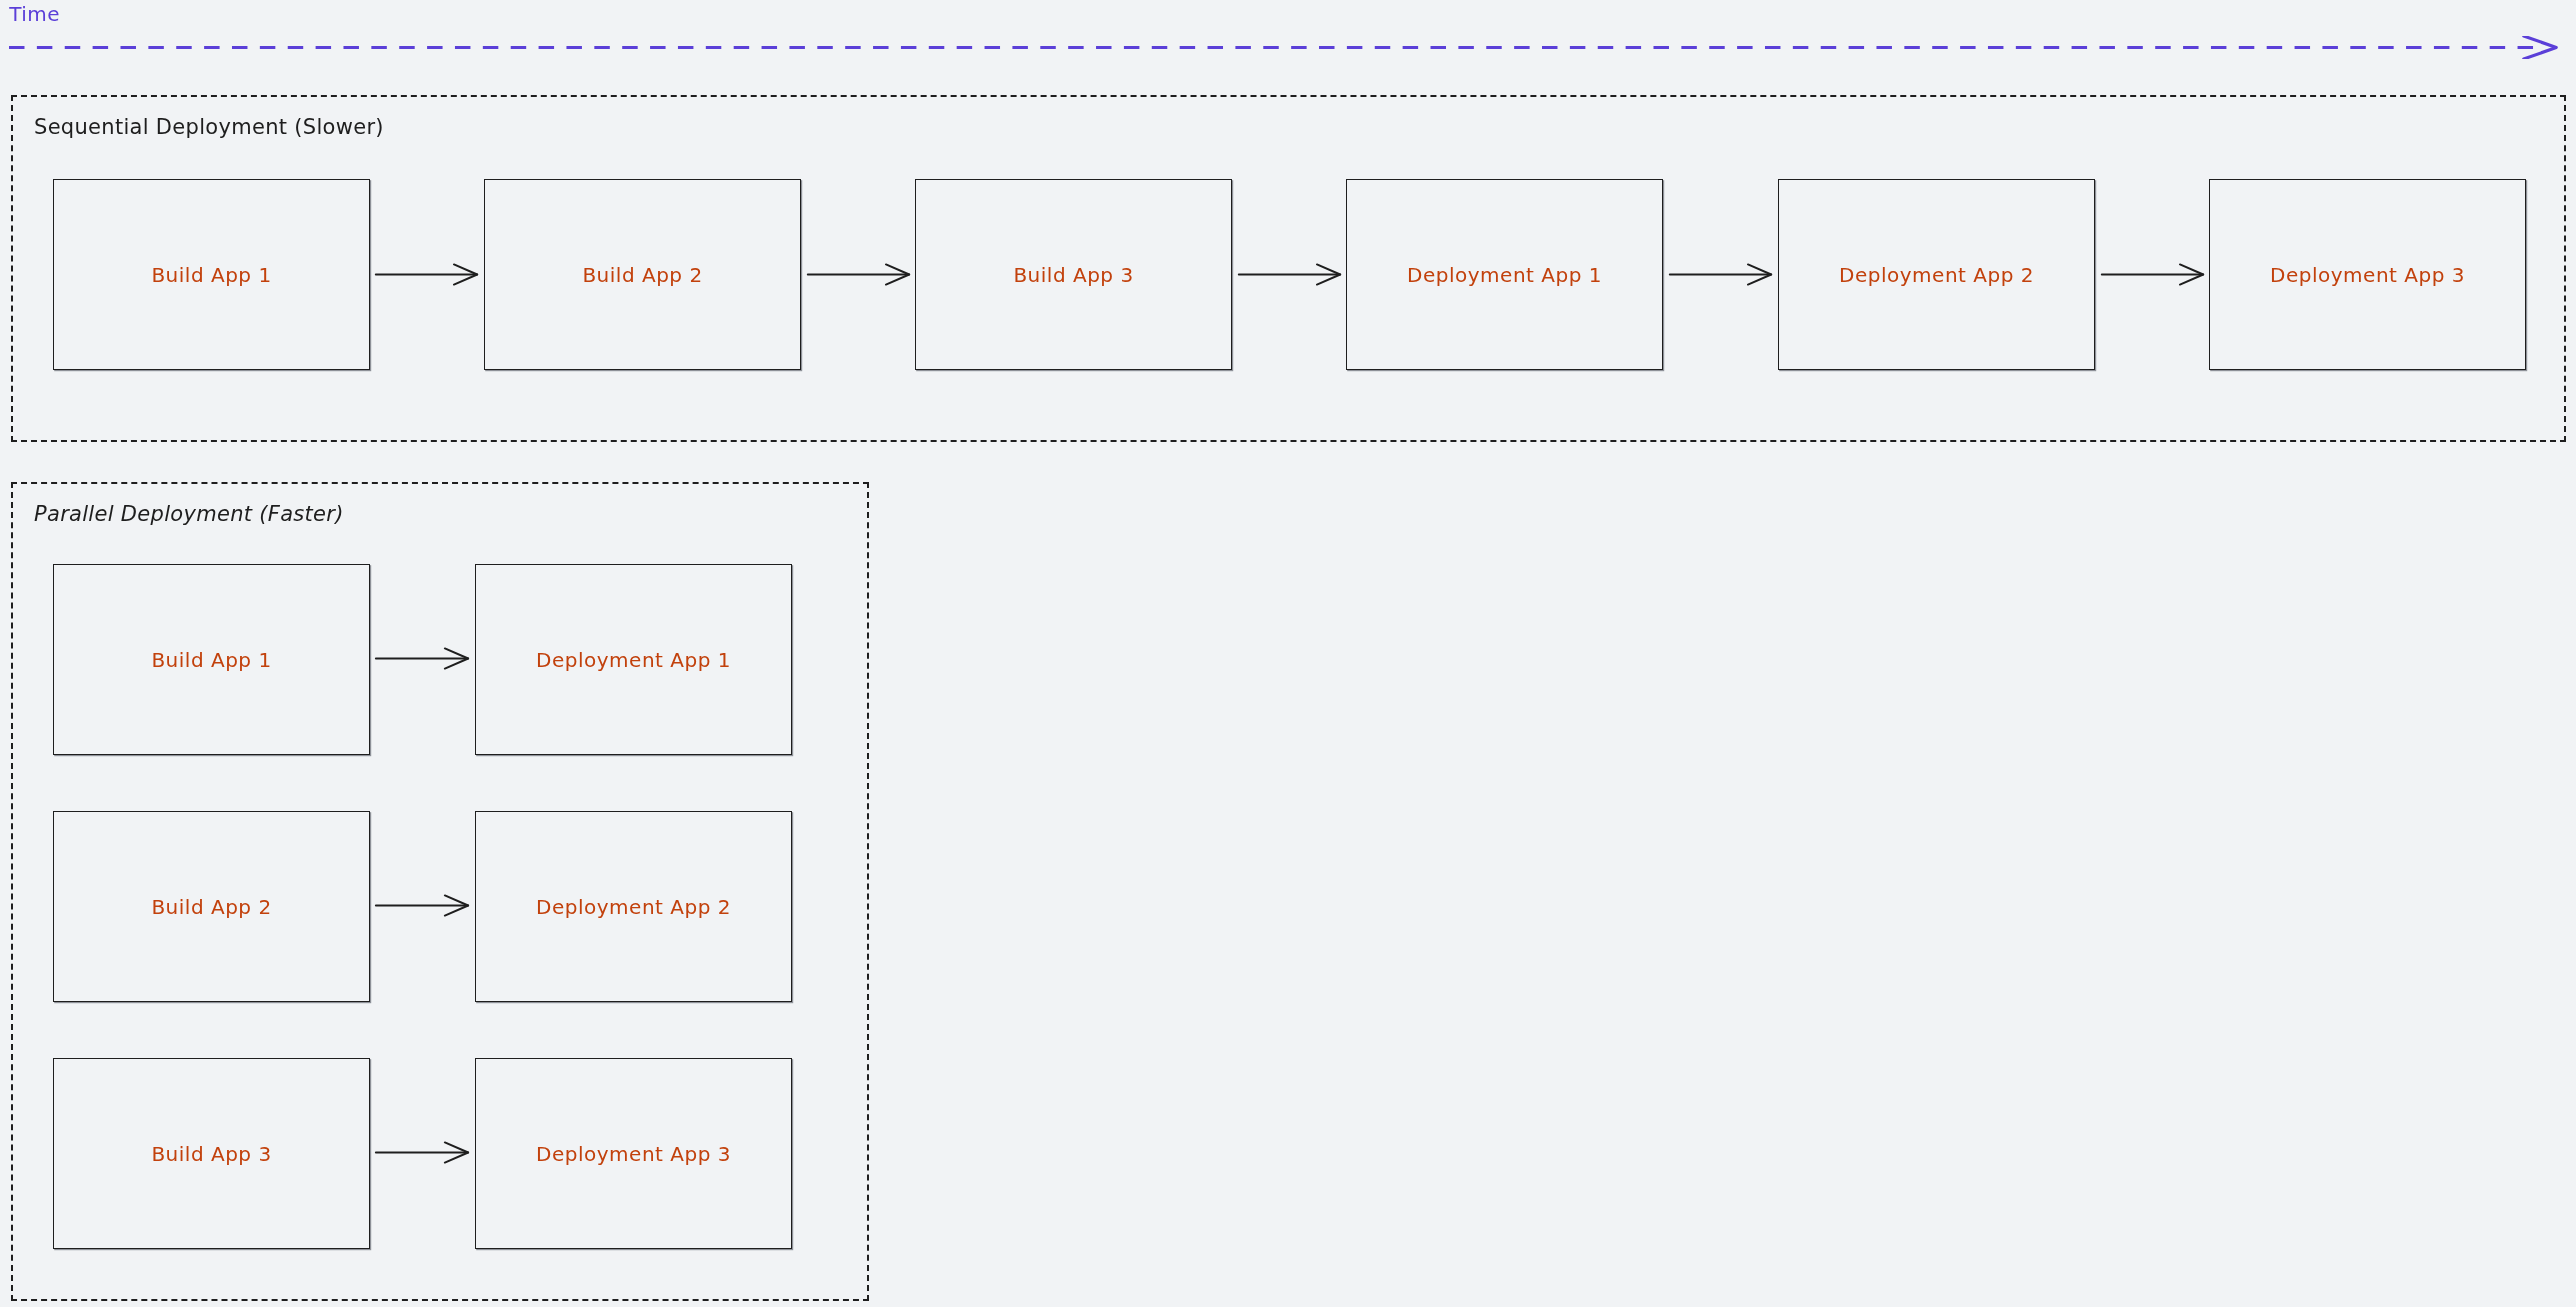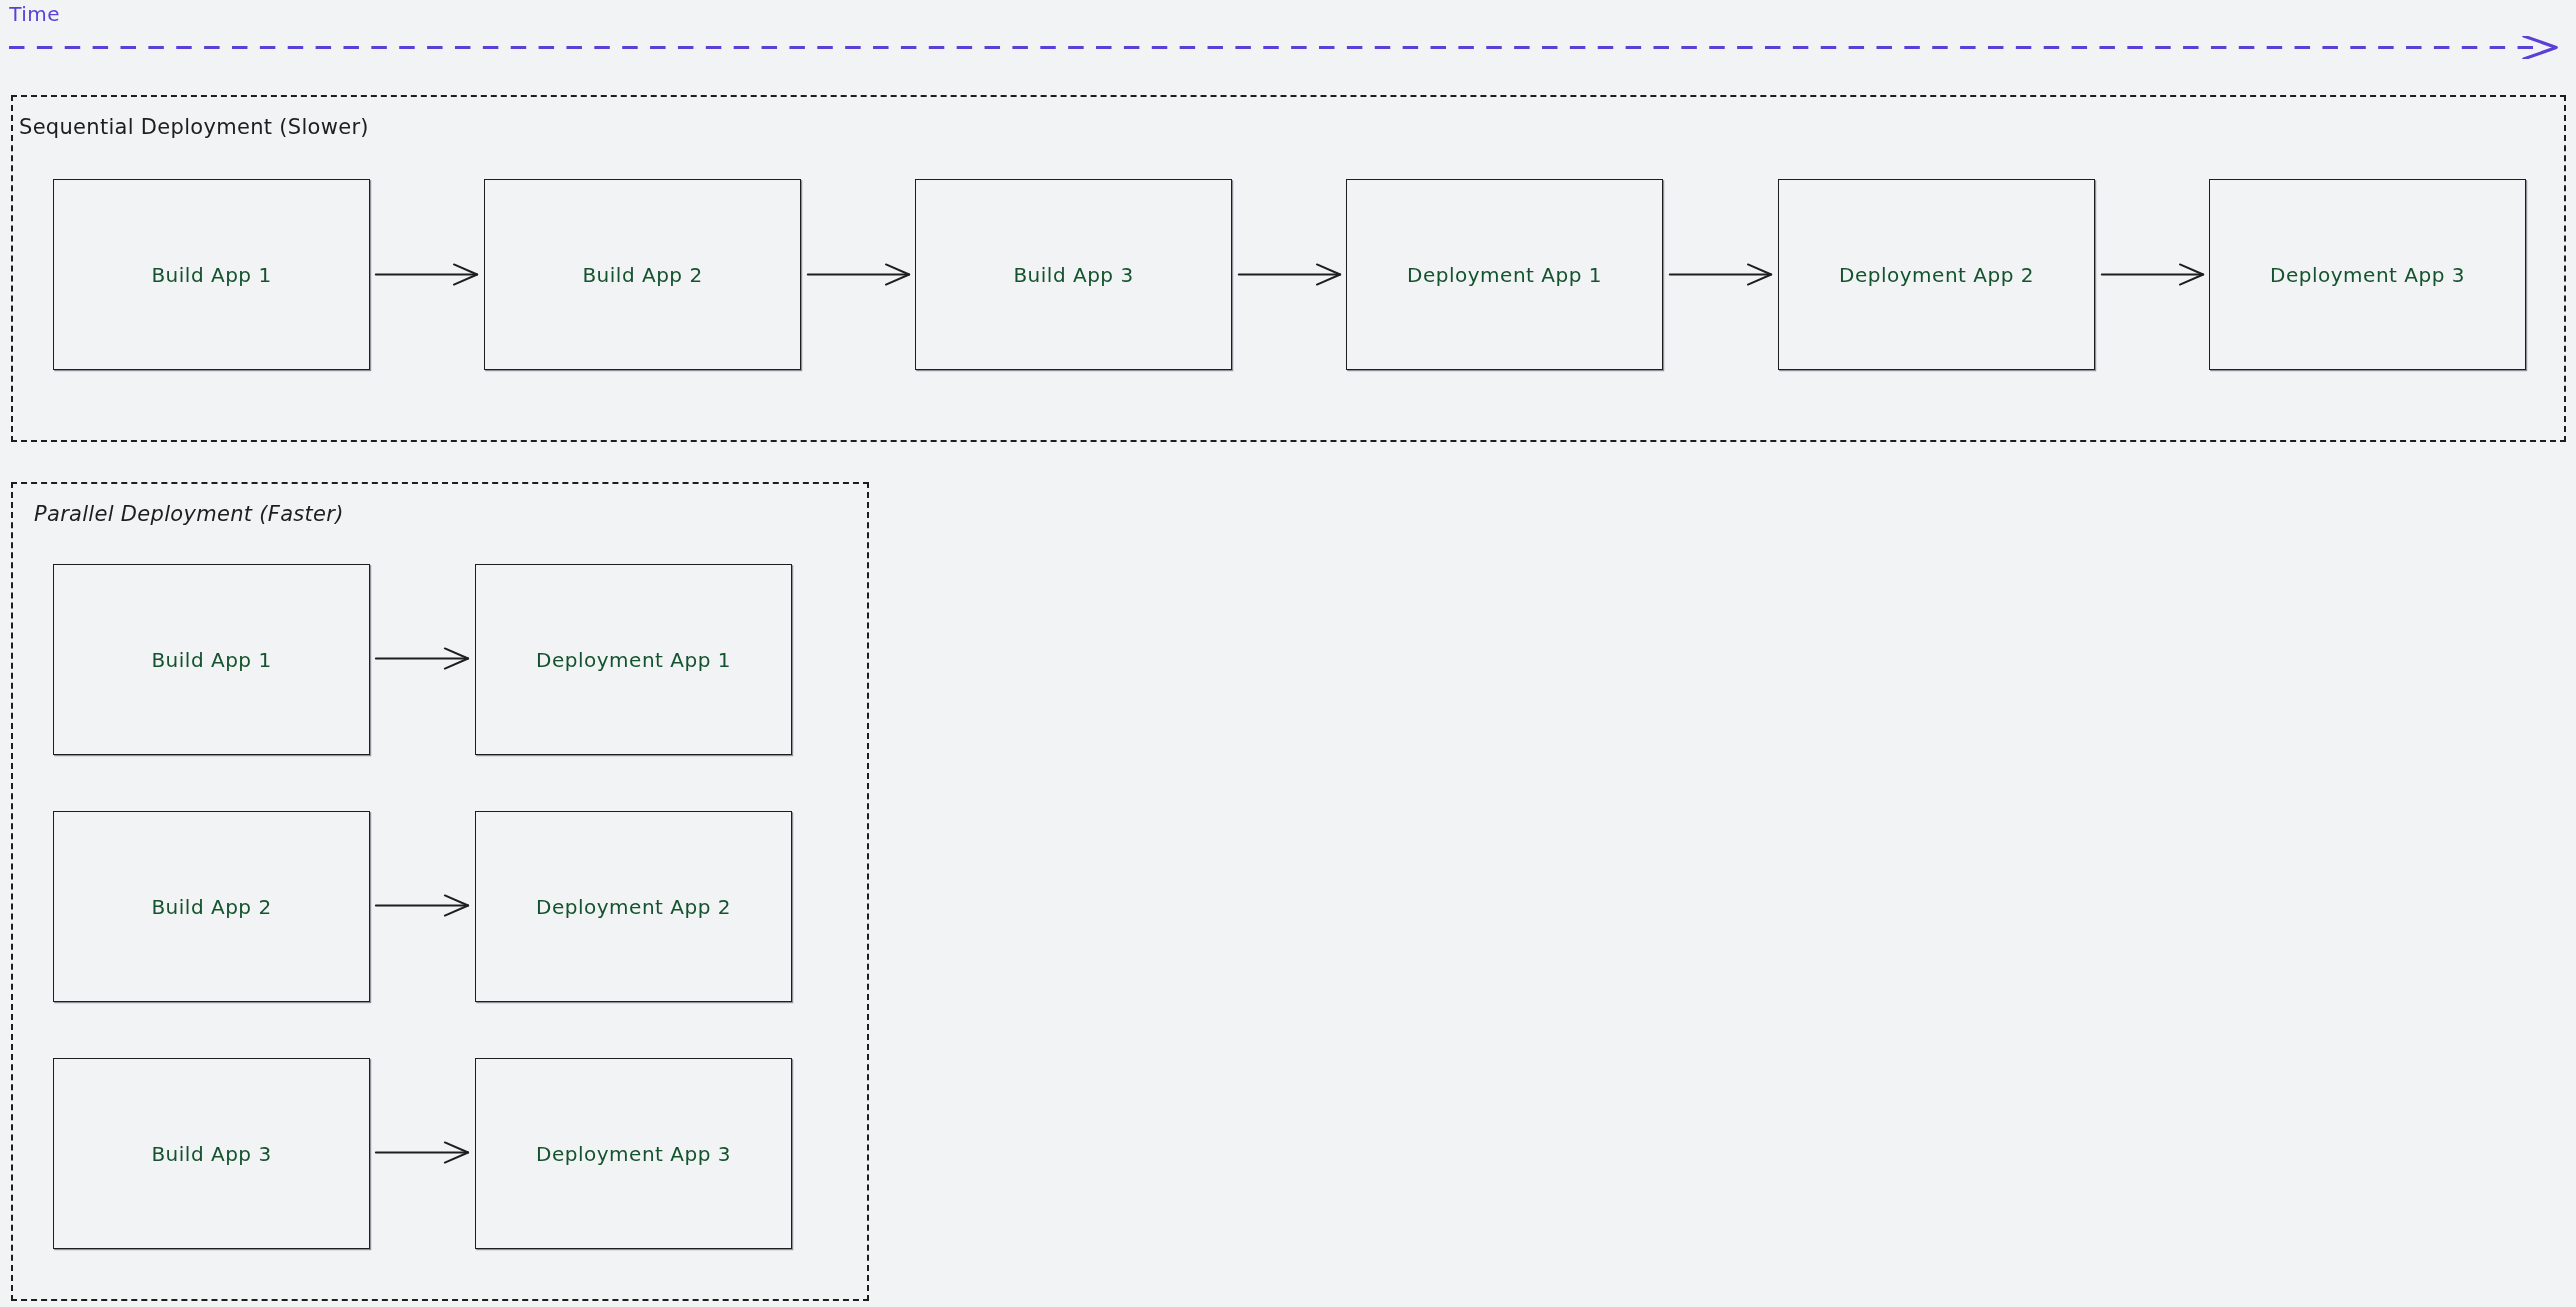--- a/index.html
+++ b/index.html
@@ -57,21 +57,21 @@
     letter-spacing: 0.3px;
   }
 
   #group-sequential {
     left: 11px;
     top: 95px;
     width: 2555px;
     height: 347px;
   }
   #title-sequential {
-    left: 19px;
+    left: 34px;
     top: 115px;
     text-align: center;
   }
 
   #group-parallel {
     left: 11px;
     top: 482px;
     width: 858px;
     height: 819px;
   }
@@ -87,21 +87,21 @@
     box-sizing: border-box;
     border: 1.9px solid #1e1e1e;
     background: transparent;
     display: flex;
     align-items: center;
     justify-content: center;
     box-shadow: 1.2px 1.2px 0 rgba(60,64,74,0.55);
   }
   .node-label {
     font-size: 20px;
-    color: #14532d;
+    color: #c2410c;
     letter-spacing: 0.5px;
     white-space: nowrap;
     text-align: center;
     pointer-events: none;
   }
 
   
   .connector {
     position: absolute;
     pointer-events: none;

